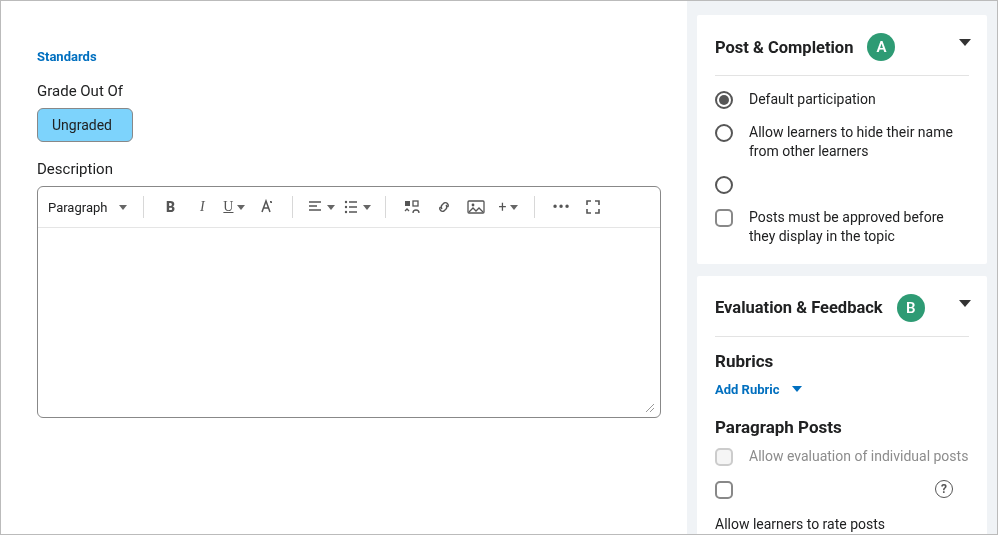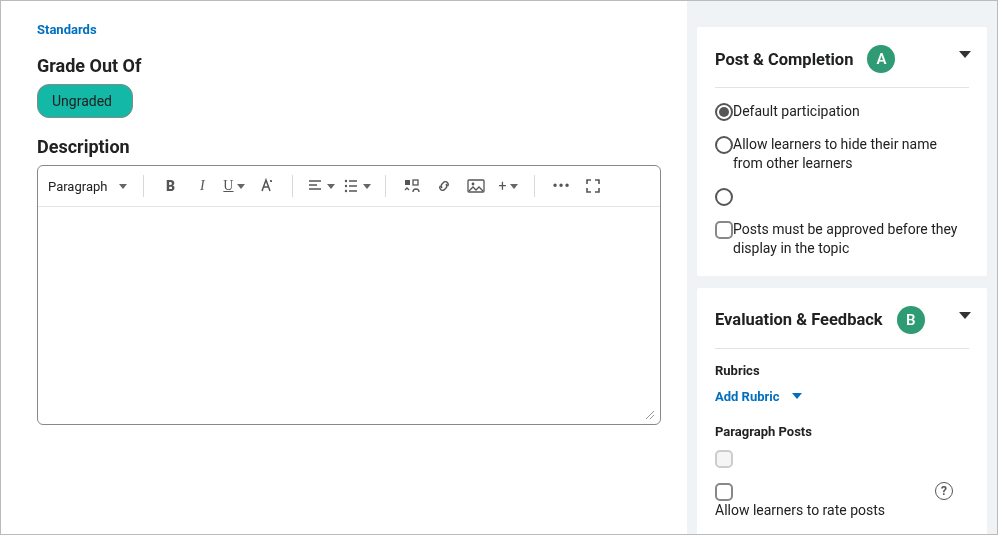--- a/index.html
+++ b/index.html
@@ -12,59 +12,60 @@
     .app {
       width: 998px;
       height: 535px;
       border: 1px solid #bbb;
       display: flex;
       position: relative;
       background: #fff;
     }
     .main {
       flex: 1 1 auto;
-      padding: 20px 26px 0 36px;
+      padding: 31px 26px 0 36px;
       overflow: hidden;
+      margin-top: 16px;
     }
     .right-panel {
       width: 310px;
       background: #f0f3f6;
       padding: 14px 0 0 0;
       overflow: hidden;
     }
     .standards-link {
       color: #006fbf;
       font-weight: 700;
       font-size: 13px;
       cursor: pointer;
       display: inline-block;
       margin-bottom: 18px;
     }
     .label {
-      font-weight: 700;
-      font-size: 18px;
+      font-weight: 400;
+      font-size: 15px;
       margin-bottom: 8px;
       display: block;
     }
     .grade-box {
       border: 1px solid #888;
-      border-radius: 12px;
+      border-radius: 6px;
       padding: 8px 14px;
       font-size: 14px;
       display: inline-block;
       margin-bottom: 18px;
-      background: #14b8a6;
+      background: #7dd3fc;
       cursor: pointer;
       min-width: 96px;
     }
     .editor {
       border: 1px solid #888;
       border-radius: 6px;
       background: #fff;
-      height: 260px;
+      height: 232px;
       display: flex;
       flex-direction: column;
       justify-content: space-between;
     }
     .toolbar {
       display: flex;
       align-items: center;
       padding: 8px 10px;
       gap: 0;
       border-bottom: 1px solid #e5e5e5;
@@ -117,21 +118,21 @@
       width: 14px;
       height: 14px;
       margin: 0 2px 2px 0;
       cursor: nwse-resize;
       color: #888;
     }
     
     .card {
       background: #fff;
       border-radius: 2px;
-      margin: 12px 10px 12px 10px;
+      margin: 0 10px 12px 10px;
       padding: 18px 18px 18px 18px;
       position: relative;
     }
     .card:last-child {
       border-bottom-left-radius: 0;
       border-bottom-right-radius: 0;
       margin-bottom: 0;
       padding-bottom: 20px;
     }
     .card-header {
@@ -168,21 +169,21 @@
       border-top: 7px solid #333;
     }
     .hr {
       border: none;
       border-top: 1px solid #e3e3e3;
       margin: 0 0 14px 0;
     }
     .option {
       display: flex;
       align-items: flex-start;
-      gap: 0;
+      gap: 16px;
       margin-bottom: 14px;
       cursor: pointer;
       font-size: 14px;
       line-height: 1.35;
     }
     .option.disabled {
       color: #8c8c8c;
       cursor: default;
     }
     .radio {
@@ -210,21 +211,21 @@
       border-radius: 5px;
       flex-shrink: 0;
       margin-top: 1px;
     }
     .chk.disabled {
       border-color: #ccc;
       background: #f5f5f5;
     }
     .sublabel {
       font-weight: 700;
-      font-size: 13px;
+      font-size: 17px;
       margin-bottom: 10px;
     }
     .add-rubric {
       color: #006fbf;
       font-weight: 700;
       font-size: 13px;
       display: inline-flex;
       align-items: center;
       gap: 8px;
       cursor: pointer;
@@ -385,20 +386,21 @@
       <span class="add-rubric">
         <span>Add Rubric</span>
         <span class="chev"></span>
       </span>
 
       <div class="sublabel">Paragraph Posts</div>
 
       <div class="eval-row">
         <label class="option disabled">
           <span class="chk disabled"></span>
+          <span>Allow evaluation of individual posts</span>
         </label>
         <span class="help">?</span>
       </div>
 
       <label class="option" style="margin-bottom:0;flex-direction:column;">
         <span class="chk"></span>
         <span>Allow learners to rate posts</span>
       </label>
     </div>
 

